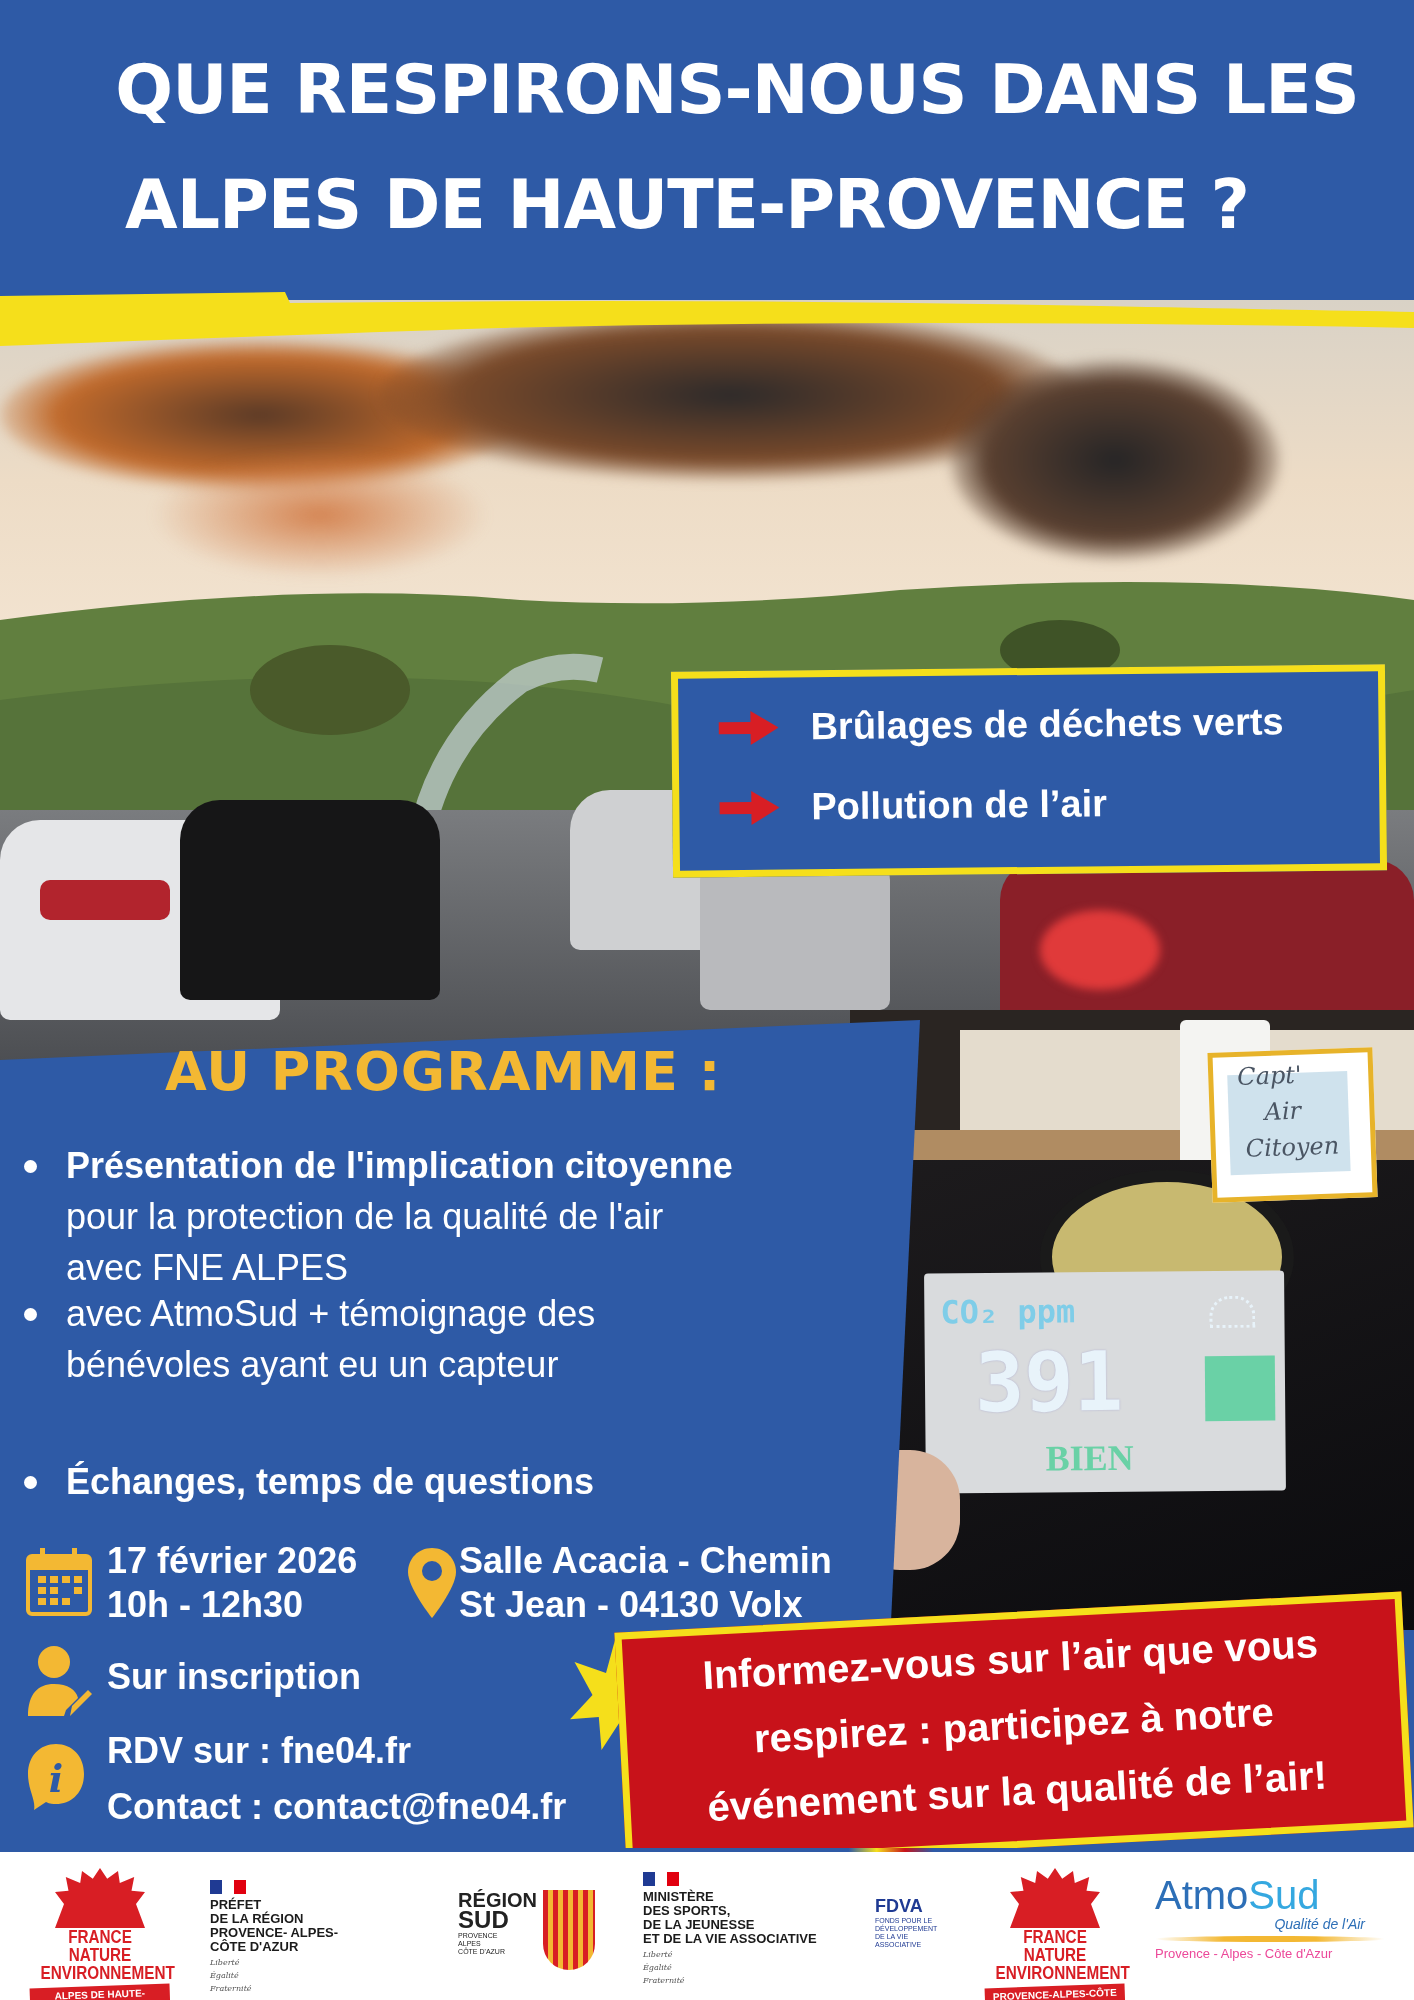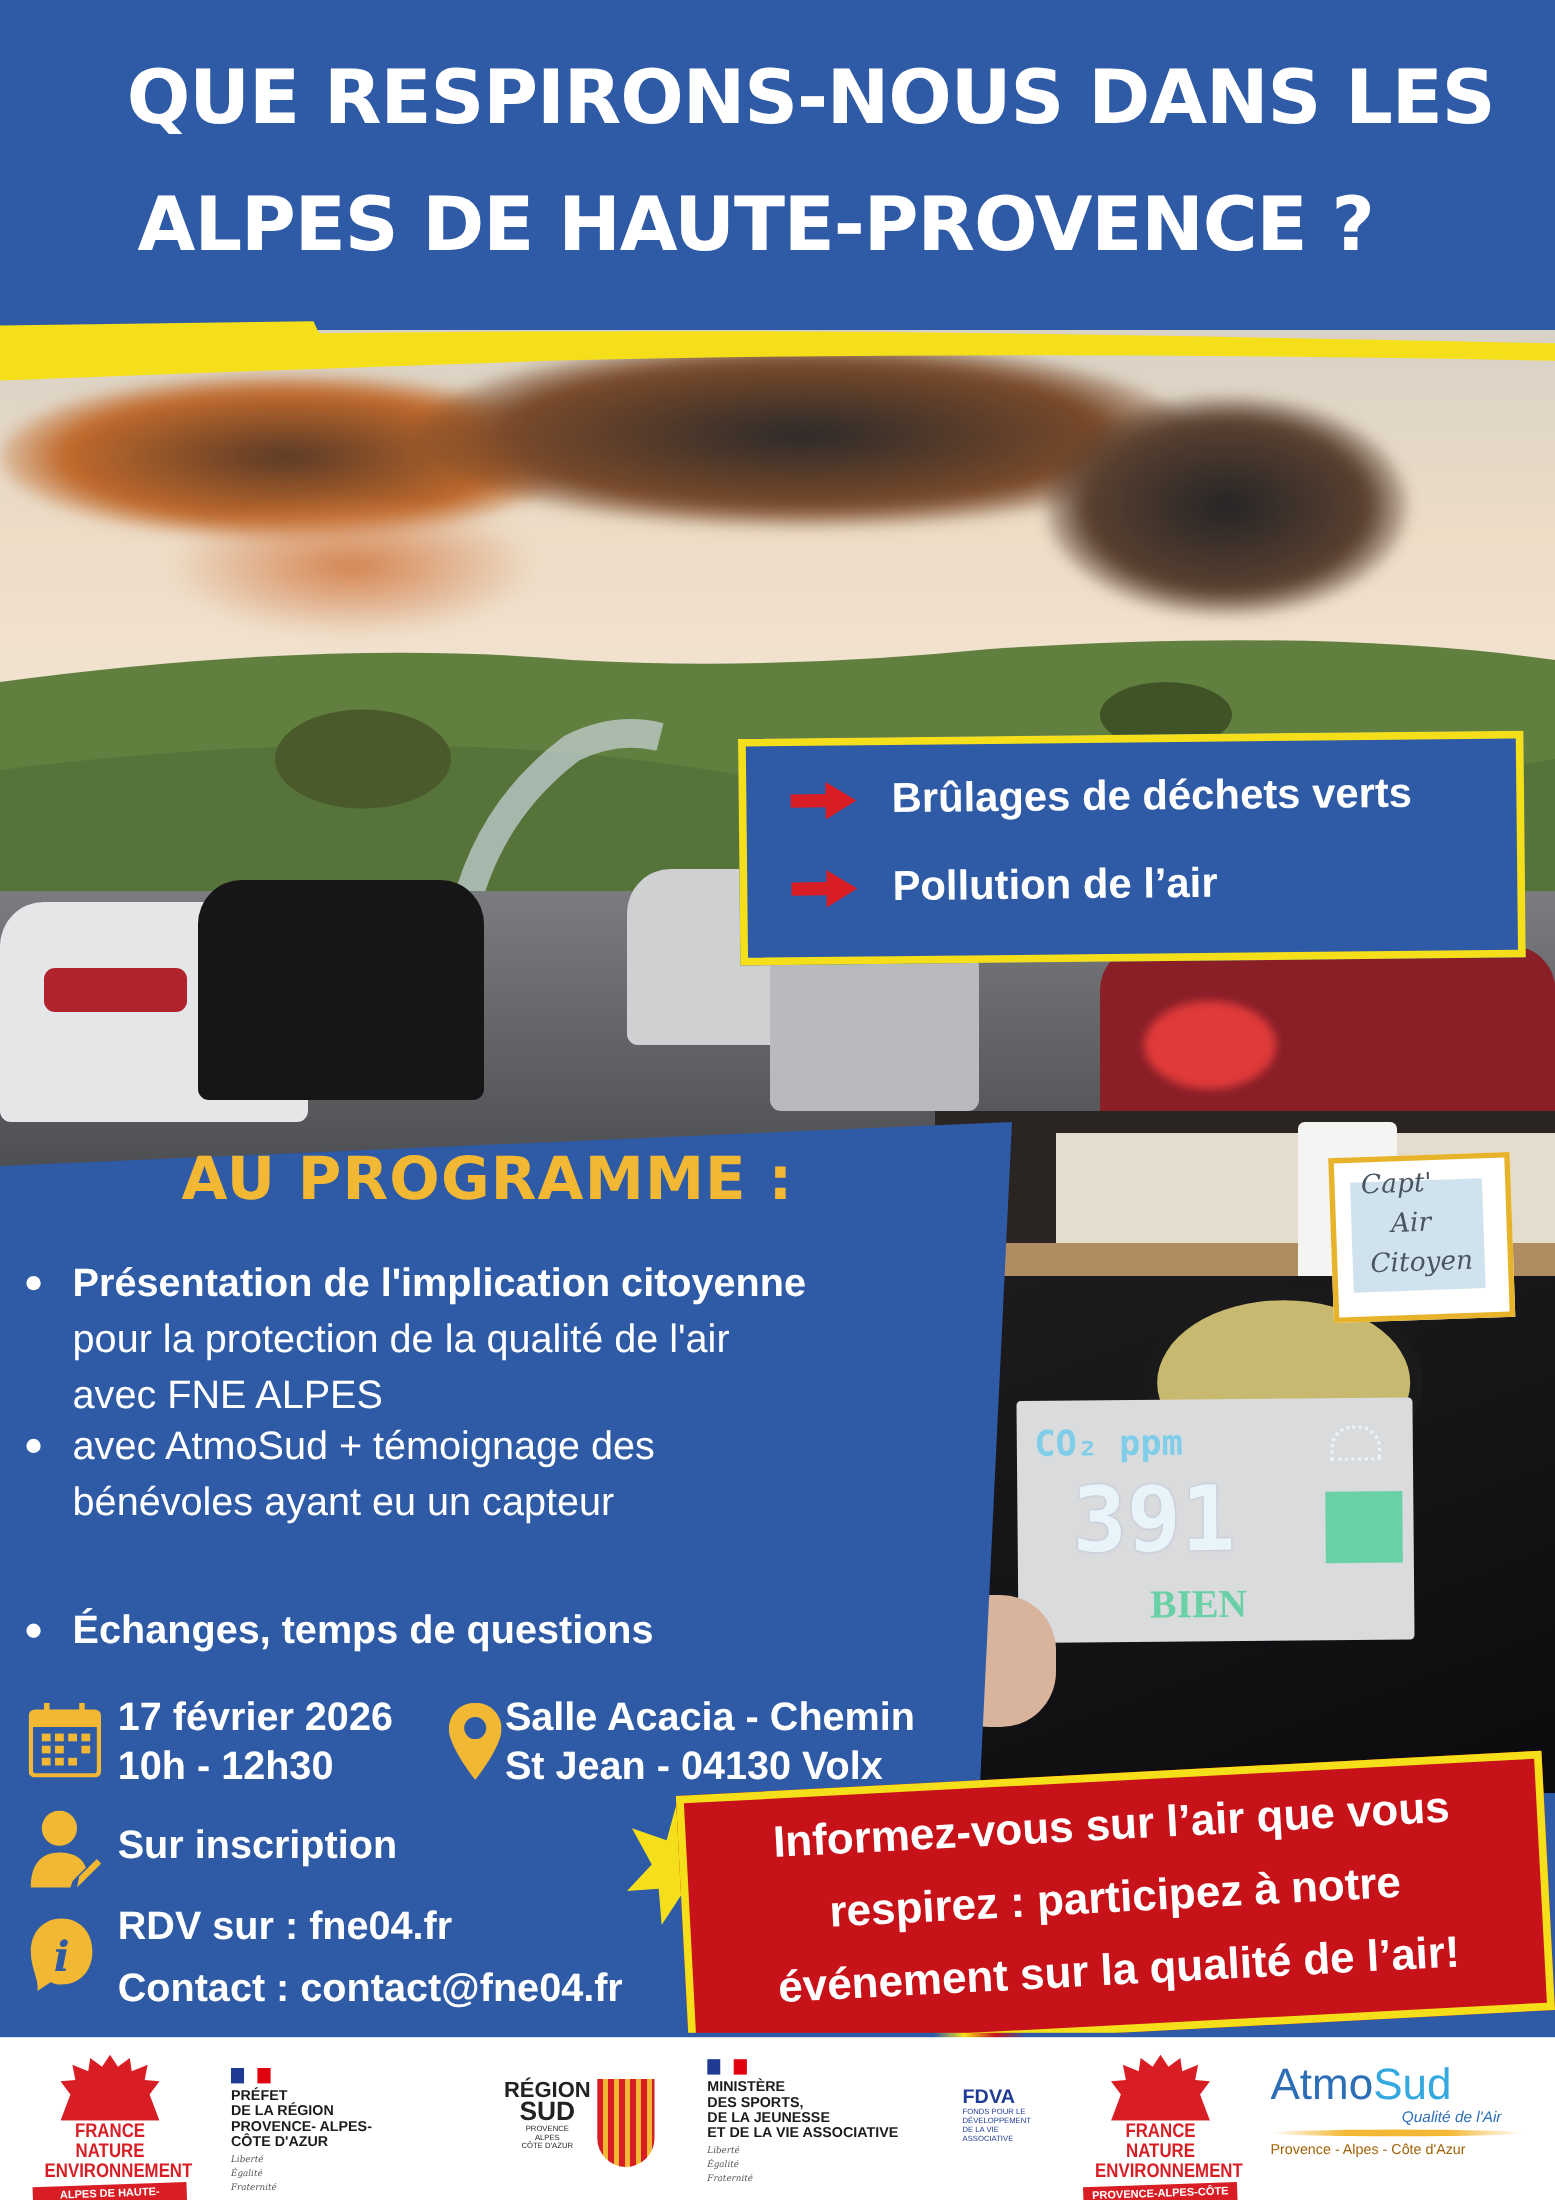--- a/index.html
+++ b/index.html
@@ -225,21 +225,21 @@
     <div class="gov-text">PRÉFET</div>
     <div class="gov-text">DE LA RÉGION</div>
     <div class="gov-text">PROVENCE- ALPES-</div>
     <div class="gov-text">CÔTE D'AZUR</div>
     <div class="gov-motto">Liberté</div>
     <div class="gov-motto">Égalité</div>
     <div class="gov-motto">Fraternité</div>
   </div>
 
   <div class="logo" style="left:425px;top:38px;width:170px;height:90px;">
-    <div style="position:absolute;right:58px;top:0;text-align:center;font-weight:900;font-size:20px;line-height:20px;color:#222;">
+    <div style="position:absolute;right:58px;top:0;text-align:left;font-weight:900;font-size:20px;line-height:20px;color:#222;">
       <div>RÉGION</div>
       <div style="font-size:24px;">SUD</div>
       <div style="font-size:7px;font-weight:normal;line-height:8px;margin-top:2px;">PROVENCE</div>
       <div style="font-size:7px;font-weight:normal;line-height:8px;">ALPES</div>
       <div style="font-size:7px;font-weight:normal;line-height:8px;">CÔTE D'AZUR</div>
     </div>
     <div style="position:absolute;right:0;top:0;width:52px;height:80px;background:repeating-linear-gradient(90deg,#d81e24 0 5px,#f3b833 5px 10px);border-radius:0 0 26px 26px;"></div>
   </div>
 
   <div class="logo" style="left:643px;top:20px;width:230px;">
@@ -269,15 +269,15 @@
     <div class="fne-head"></div>
     <div class="fne-text">FRANCE NATURE</div>
     <div class="fne-text">ENVIRONNEMENT</div>
     <div class="fne-sub">PROVENCE-ALPES-CÔTE D'AZUR</div>
   </div>
 
   <div class="logo" style="left:1155px;top:22px;width:230px;">
     <div style="font-size:40px;line-height:42px;"><span style="color:#2d6fb7;">Atmo</span><span style="color:#35a8e0;">Sud</span></div>
     <div style="text-align:right;font-style:italic;color:#2d6fb7;font-size:14px;margin-right:20px;">Qualité de l'Air</div>
     <div style="height:6px;margin:4px 0;background:linear-gradient(90deg,transparent,#f3b833 30%,#f3b833 70%,transparent);border-radius:50%;"></div>
-    <div style="color:#a16207;font-size:13px;">Provence - Alpes - Côte d'Azur</div>
+    <div style="color:#ec4899;font-size:13px;">Provence - Alpes - Côte d'Azur</div>
   </div>
 </div>
 
 </body></html>

